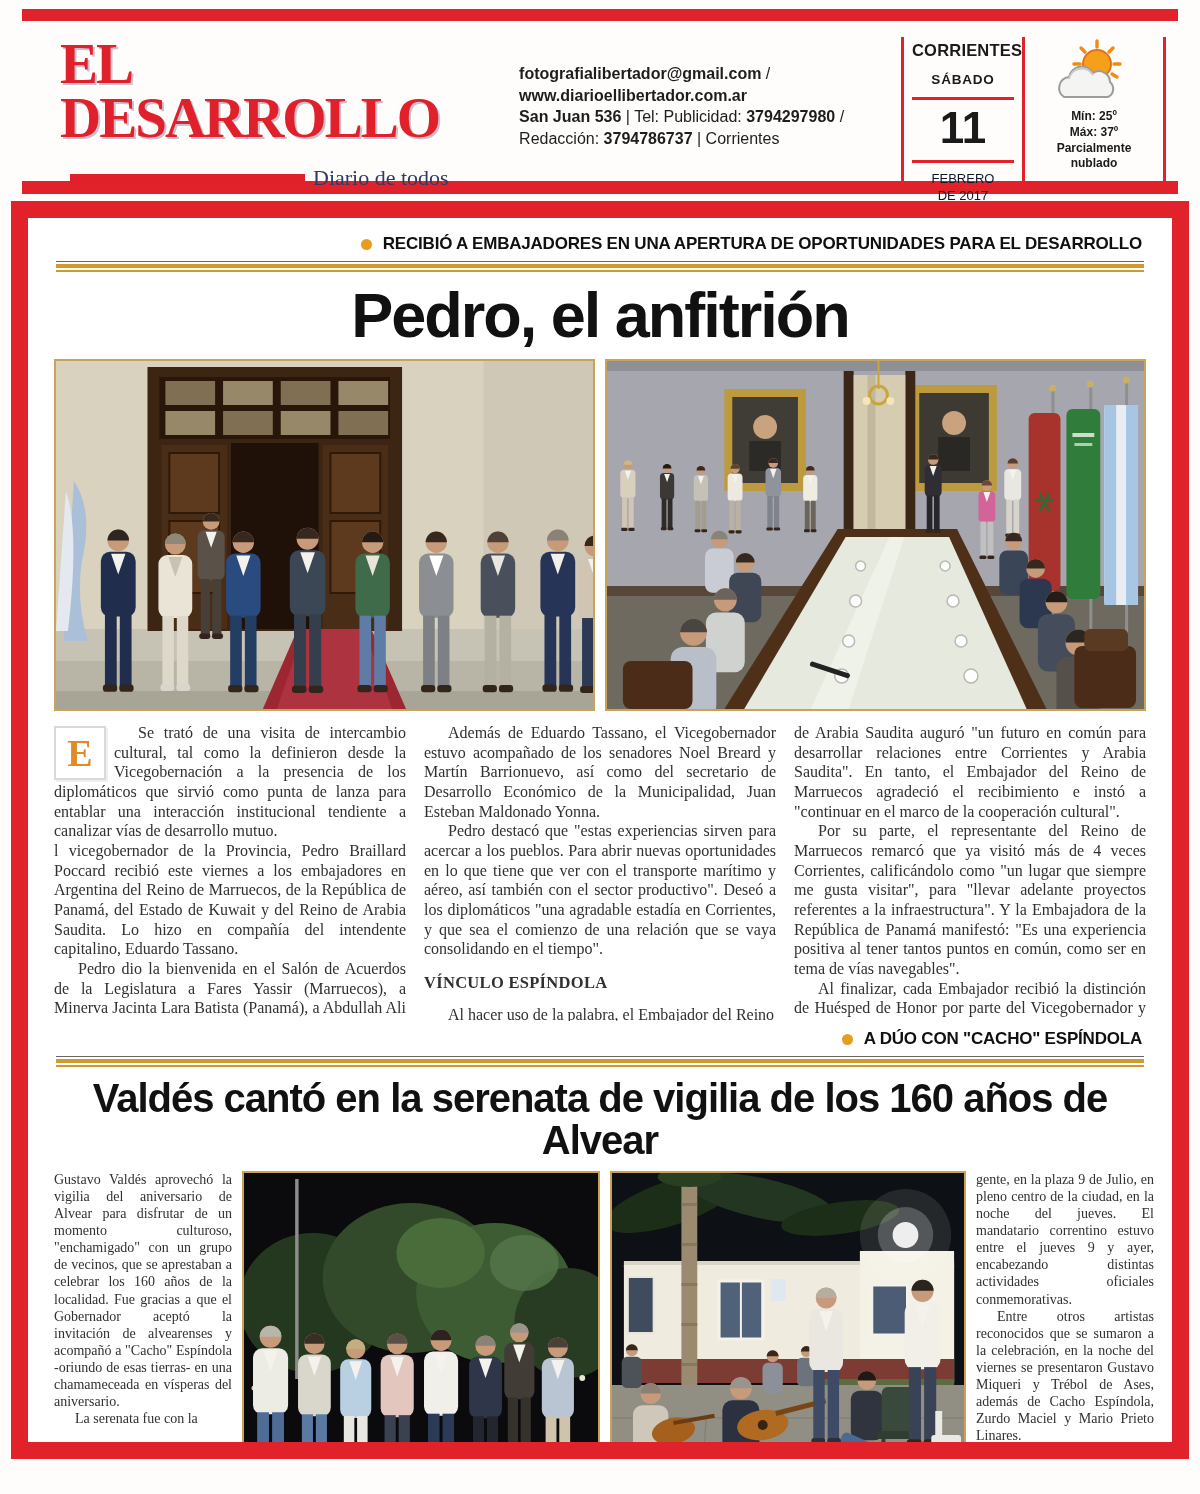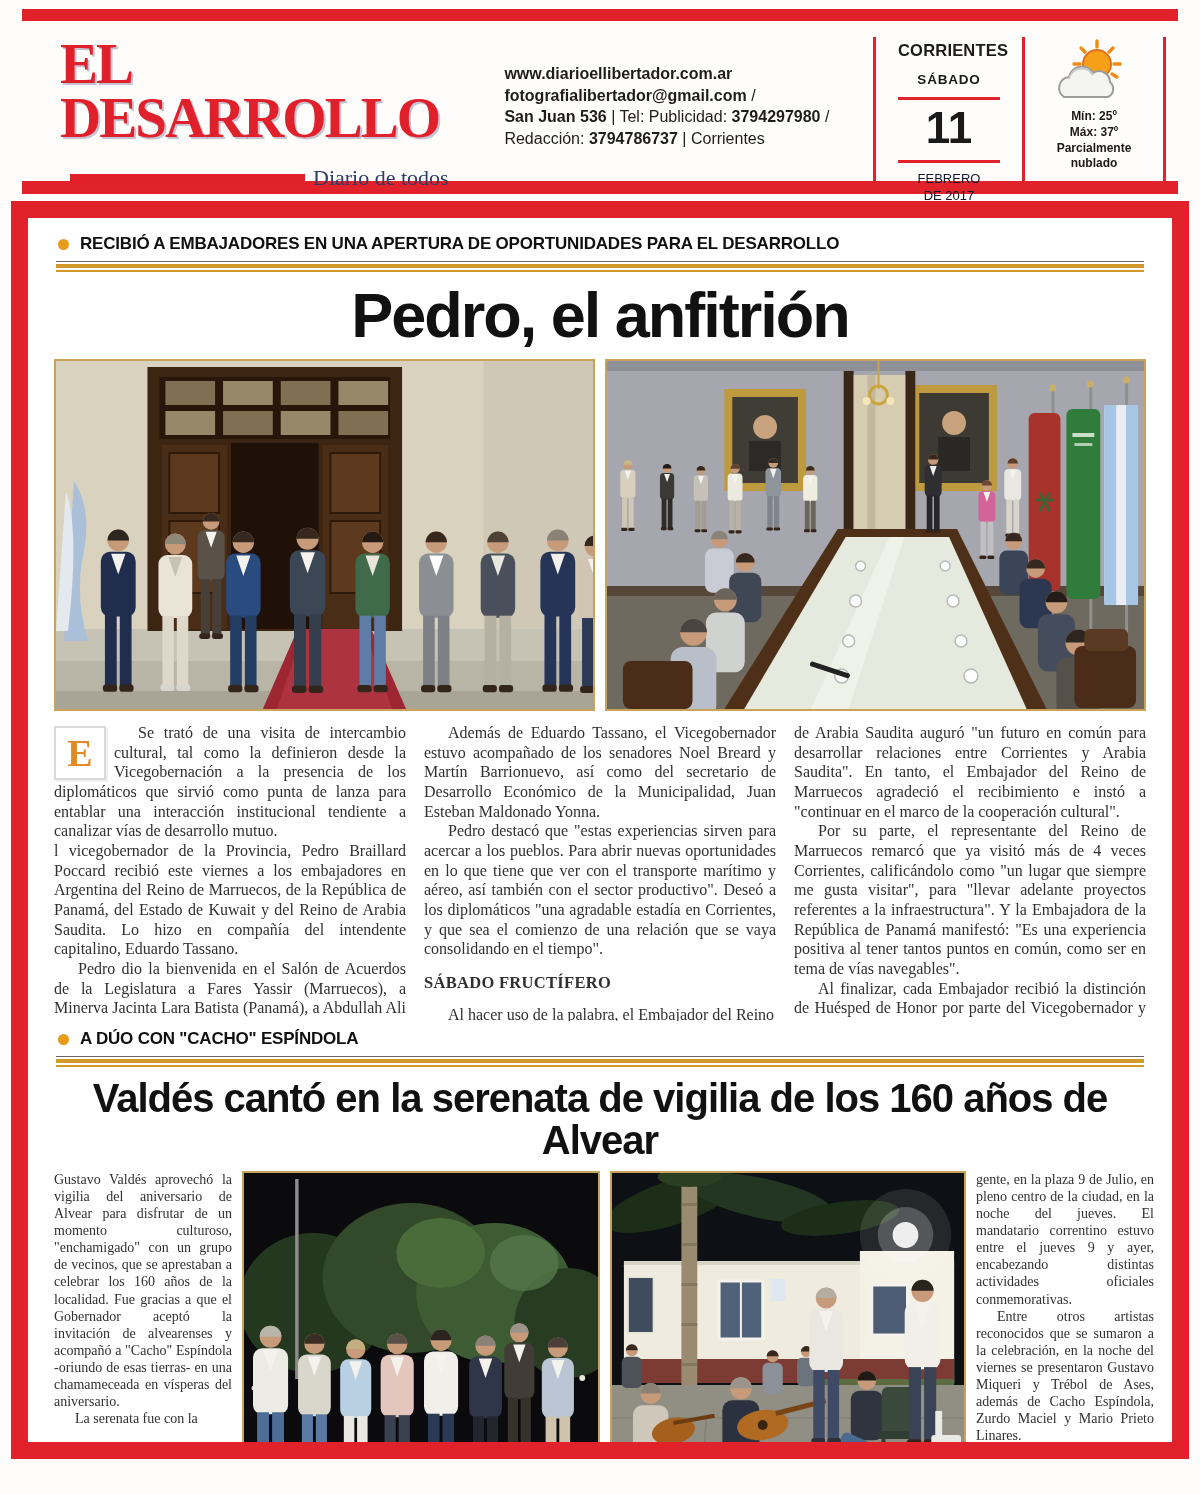--- a/index.html
+++ b/index.html
@@ -11,35 +11,35 @@
   .header{display:flex;align-items:flex-start;padding:16px 34px 0 60px;height:152px;box-sizing:border-box;}
   .masthead{width:430px;}
   .masthead-title{font-family:"Liberation Serif",serif;font-weight:bold;font-size:57px;line-height:.95;
                   color:#e0202a;letter-spacing:-2px;text-shadow:2px 2px 0 rgba(45,48,100,.28);}
   .masthead-sub{display:flex;align-items:center;margin-top:20px;}
   .masthead-rule{width:235px;height:9px;background:#e0202a;margin-left:10px;}
   .masthead-tagline{font-family:"Liberation Serif",serif;font-size:22px;color:#2e3a66;margin-left:8px;white-space:nowrap;}
   .contact{margin-left:38px;margin-top:26px;width:390px;font-size:16px;line-height:1.35;font-weight:bold;color:#1d1d1d;}
   .contact .r{font-weight:normal;}
   .datebox{margin-left:auto;display:flex;height:150px;}
-  .datecol{border-left:3px solid #e2222a;width:102px;text-align:center;padding:4px 22px 0;box-sizing:content-box;}
+  .datecol{border-left:3px solid #e2222a;width:102px;text-align:center;padding:4px 8px 0;box-sizing:content-box;}
   .city{font-size:16.5px;font-weight:bold;letter-spacing:.2px;}
   .dayname{font-size:13.5px;font-weight:bold;letter-spacing:.8px;margin-top:12px;}
   .dhr{border:none;border-top:3px solid #e2222a;margin:10px 0 6px;}
   .daynum{font-size:44px;font-weight:bold;line-height:1;}
   .month{font-size:13px;color:#0f172a;line-height:1.3;margin-top:8px;}
   .weathercol{border-left:3px solid #e2222a;border-right:3px solid #e2222a;width:138px;text-align:center;padding-top:2px;}
   .wtemp{font-size:12px;font-weight:bold;line-height:1.32;}
 
   
   .bar2{margin:8px 22px 0;height:13px;background:#e2222a;}
   .frame{margin:7px 11px 0;border:17px solid #e2222a;background:#ffffff;
          padding:8px 26px 10px;height:1258px;box-sizing:border-box;overflow:hidden;}
 
-  .kicker{display:flex;align-items:center;gap:11px;padding:8px 4px 7px;}
+  .kicker{display:flex;align-items:center;gap:11px;padding:8px 4px 7px;justify-content:flex-end;}
   .bullet{width:11px;height:11px;border-radius:50%;background:#e89c1c;flex:0 0 auto;}
   .kicker-text{font-weight:bold;font-size:17px;letter-spacing:-.2px;color:#101010;}
   .rule-dark{height:1px;background:#666;margin:0 2px;}
   .rule-gold{height:4px;background:#d29a2b;margin:2px 2px 0;}
   .rule-gold2{height:2px;background:#d29a2b;margin:2px 2px 0;}
 
   .headline1{text-align:center;font-size:63px;font-weight:bold;letter-spacing:-2px;color:#111;
              margin:12px 0 12px;line-height:1;}
   .headline2{text-align:center;font-size:40px;font-weight:bold;letter-spacing:-1px;color:#111;
              margin:10px 0 10px;line-height:1.05;}
@@ -96,25 +96,25 @@
   <div class="header">
     <div class="masthead">
       <div class="masthead-title">EL DESARROLLO</div>
       <div class="masthead-sub">
         <div class="masthead-rule"></div>
         <div class="masthead-tagline">Diario de todos</div>
       </div>
     </div>
 
     <div class="contact">
-      <div>www.diarioellibertador.com.ar</div>
       <div>
         <span>fotografialibertador@gmail.com</span>
         <span class="r">/</span>
       </div>
+      <div>www.diarioellibertador.com.ar</div>
       <div>
         <span>San Juan 536</span>
         <span class="r">| Tel: Publicidad:</span>
         <span>3794297980</span>
         <span class="r">/</span>
       </div>
       <div>
         <span class="r">Redacción:</span>
         <span>3794786737</span>
         <span class="r">| Corrientes</span>
@@ -294,21 +294,21 @@
     <div class="cols">
       <div class="col">
         <div class="dropcap">E</div>
         <p class="para">Se trató de una visita de intercambio cultural, tal como la definieron desde la Vicegobernación a la presencia de los diplomáticos que sirvió como punta de lanza para entablar una interacción institucional tendiente a canalizar vías de desarrollo mutuo.</p>
         <p class="para first">l vicegobernador de la Provincia, Pedro Braillard Poccard recibió este viernes a los embajadores en Argentina del Reino de Marruecos, de la República de Panamá, del Estado de Kuwait y del Reino de Arabia Saudita. Lo hizo en compañía del intendente capitalino, Eduardo Tassano.</p>
         <p class="para">Pedro dio la bienvenida en el Salón de Acuerdos de la Legislatura a Fares Yassir (Marruecos), a Minerva Jacinta Lara Batista (Panamá), a Abdullah Ali Alyahya (Kuwait), y al representante del Reino de Arabia Saudita, Hussein Mohammad Abdulfatah Alassiri.</p>
       </div>
       <div class="col">
         <p class="para">Además de Eduardo Tassano, el Vicegobernador estuvo acompañado de los senadores Noel Breard y Martín Barrionuevo, así como del secretario de Desarrollo Económico de la Municipalidad, Juan Esteban Maldonado Yonna.</p>
         <p class="para">Pedro destacó que "estas experiencias sirven para acercar a los pueblos. Para abrir nuevas oportunidades en lo que tiene que ver con el transporte marítimo y aéreo, así también con el sector productivo". Deseó a los diplomáticos "una agradable estadía en Corrientes, y que sea el comienzo de una relación que se vaya consolidando en el tiempo".</p>
-        <p class="subhead">SÁBADO FRUCTÍFERO</p>
+        <p class="subhead">VÍNCULO ESPÍNDOLA</p>
         <p class="para">Al hacer uso de la palabra, el Embajador del Reino</p>
       </div>
       <div class="col">
         <p class="para first">de Arabia Saudita auguró "un futuro en común para desarrollar relaciones entre Corrientes y Arabia Saudita". En tanto, el Embajador del Reino de Marruecos agradeció el recibimiento e instó a "continuar en el marco de la cooperación cultural".</p>
         <p class="para">Por su parte, el representante del Reino de Marruecos remarcó que ya visitó más de 4 veces Corrientes, calificándolo como "un lugar que siempre me gusta visitar", para "llevar adelante proyectos referentes a la infraestructura". Y la Embajadora de la República de Panamá manifestó: "Es una experiencia positiva al tener tantos puntos en común, como ser en tema de vías navegables".</p>
         <p class="para">Al finalizar, cada Embajador recibió la distinción de Huésped de Honor por parte del Vicegobernador y las autoridades presentes, junto con un recuerdo de la provincia de Corrientes.</p>
       </div>
     </div>
 
     <div class="kicker">

